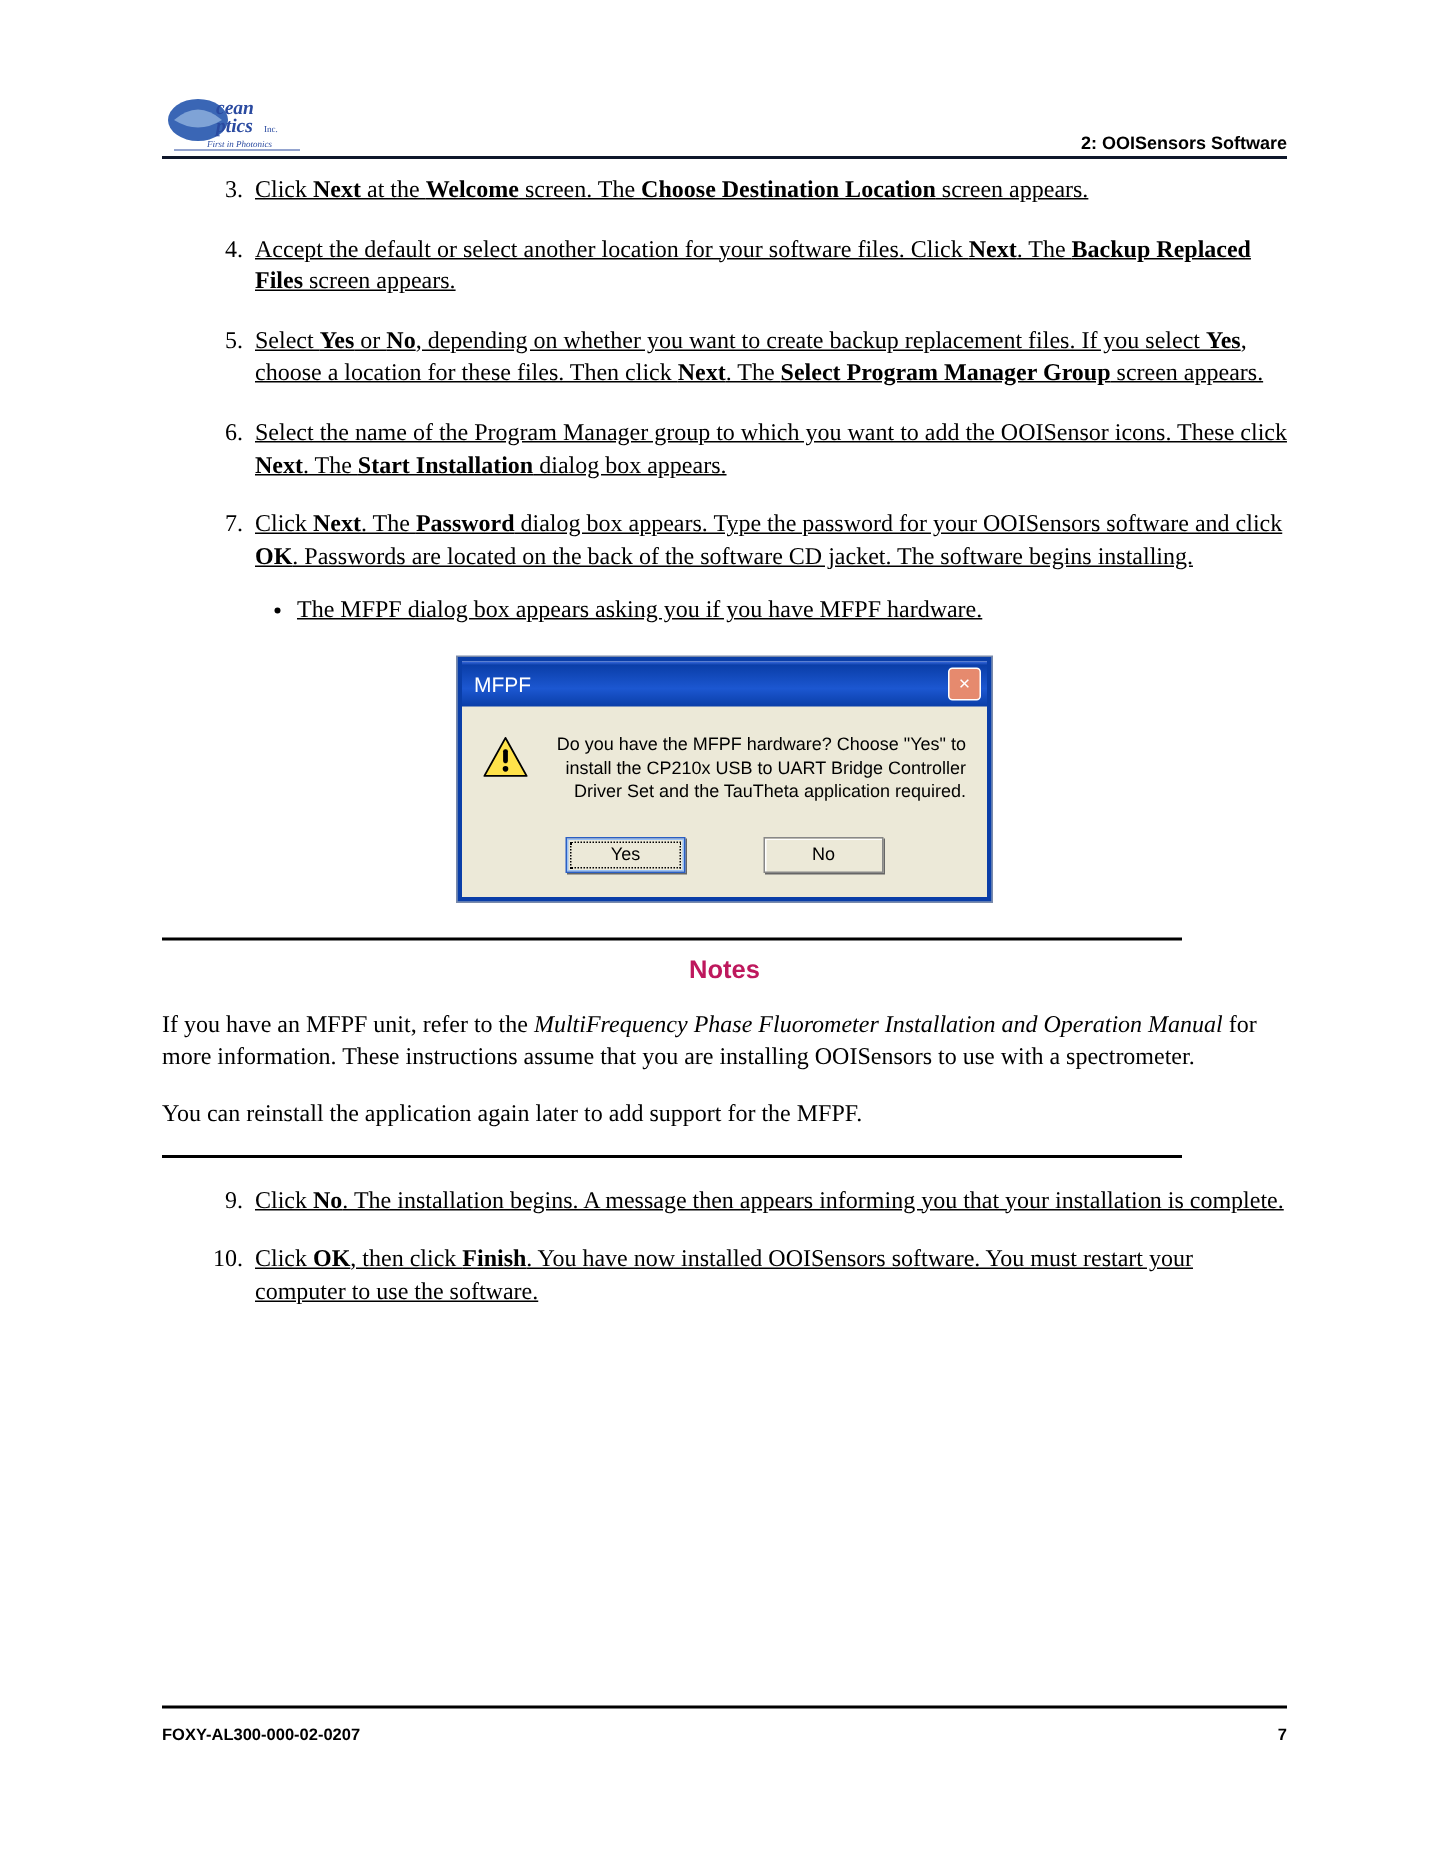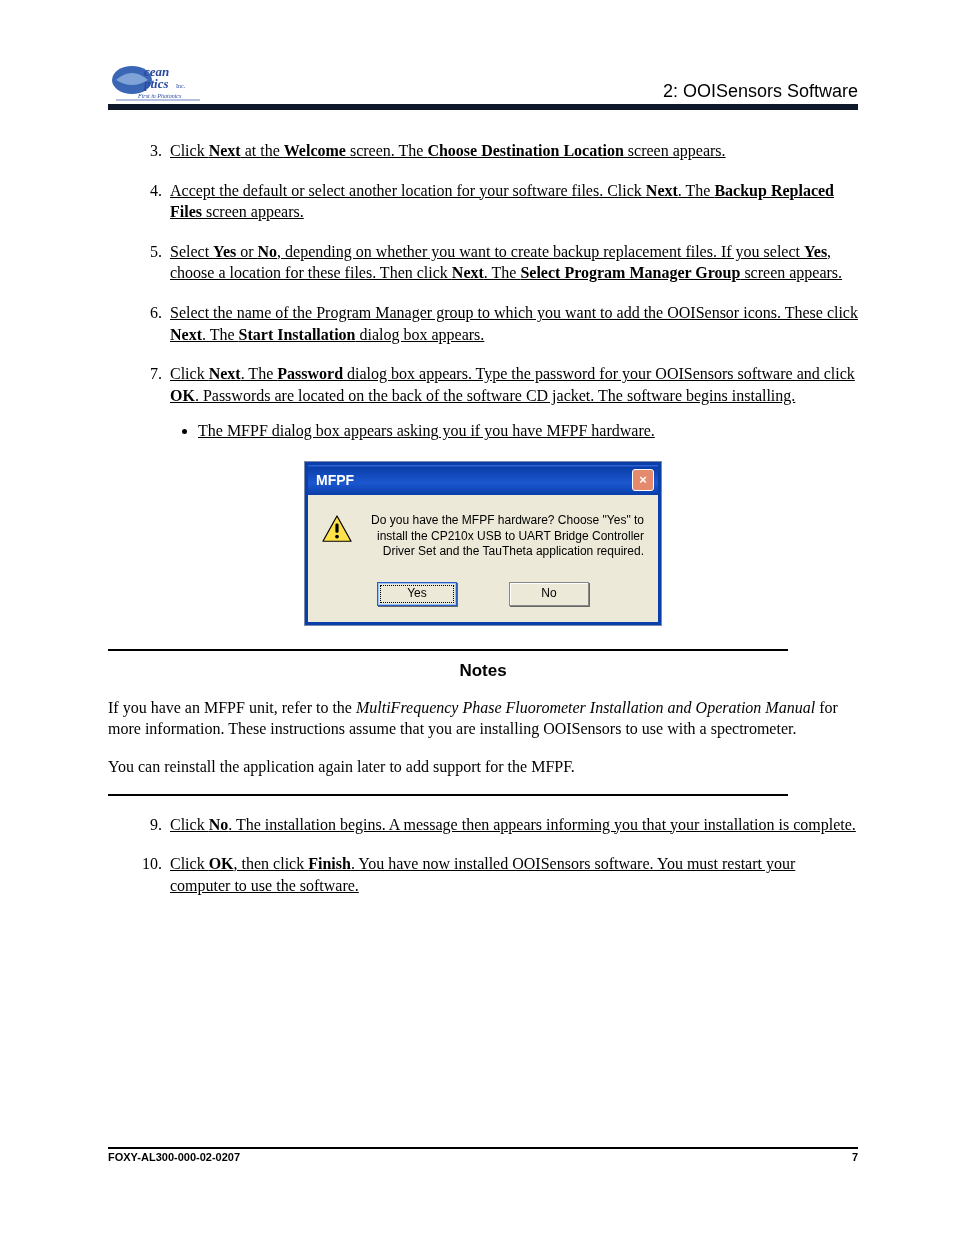--- a/index.html
+++ b/index.html
@@ -14,28 +14,28 @@
     width: 954px;
     height: 1235px;
     position: relative;
     box-sizing: border-box;
     padding: 60px 96px 50px 108px;
   }
   .header {
     display: flex;
     justify-content: space-between;
     align-items: flex-end;
-    border-bottom: 6px solid #0f172a;
+    border-bottom: 2px solid #0f172a;
     padding-bottom: 2px;
-    margin-bottom: 30px;
+    margin-bottom: 10px;
   }
   .header-right {
     font-family: Arial, Helvetica, sans-serif;
-    font-weight: normal;
-    font-size: 18px;
+    font-weight: bold;
+    font-size: 12px;
   }
   .logo {
     width: 100px;
     height: 42px;
   }
   ol.main-list {
     list-style: decimal;
     padding-left: 58px;
     margin: 0;
   }
@@ -64,21 +64,21 @@
     width: 350px;
     border: 3px solid #0a3ea8;
     background: #ece9d8;
     font-family: Tahoma, Arial, sans-serif;
     font-size: 12px;
     box-shadow: 0 0 0 1px #7a8aaa;
   }
   .titlebar {
     background: linear-gradient(to bottom, #3a6be0 0%, #0a3ea8 8%, #1c57d1 60%, #0a3ea8 100%);
     color: #fff;
-    font-weight: bold;
+    font-weight: normal;
     padding: 4px 4px 4px 8px;
     display: flex;
     justify-content: space-between;
     align-items: center;
     font-size: 14px;
   }
   .closebtn {
     width: 20px;
     height: 20px;
     background: #e68a6e;
@@ -140,37 +140,37 @@
     border-top: 2px solid #000;
     margin: 0 60px 10px 0;
     width: 680px;
   }
   .notes-rule.bottom {
     border-top-width: 2px;
     margin-top: 14px;
   }
   .notes-title {
     text-align: center;
-    color: #000000;
+    color: #be185d;
     font-family: Arial, Helvetica, sans-serif;
     font-weight: bold;
     font-size: 17px;
     margin: 4px 0 16px 0;
   }
   .notes-body p {
     margin: 0 0 16px 0;
     line-height: 1.35;
   }
   .footer {
     position: absolute;
     bottom: 72px;
     left: 108px;
     right: 96px;
     border-top: 2px solid #000;
-    padding-top: 2px;
+    padding-top: 12px;
     display: flex;
     justify-content: space-between;
     font-family: Arial, Helvetica, sans-serif;
     font-size: 11px;
     font-weight: bold;
   }
 </style>
 </head>
 <body>
 

